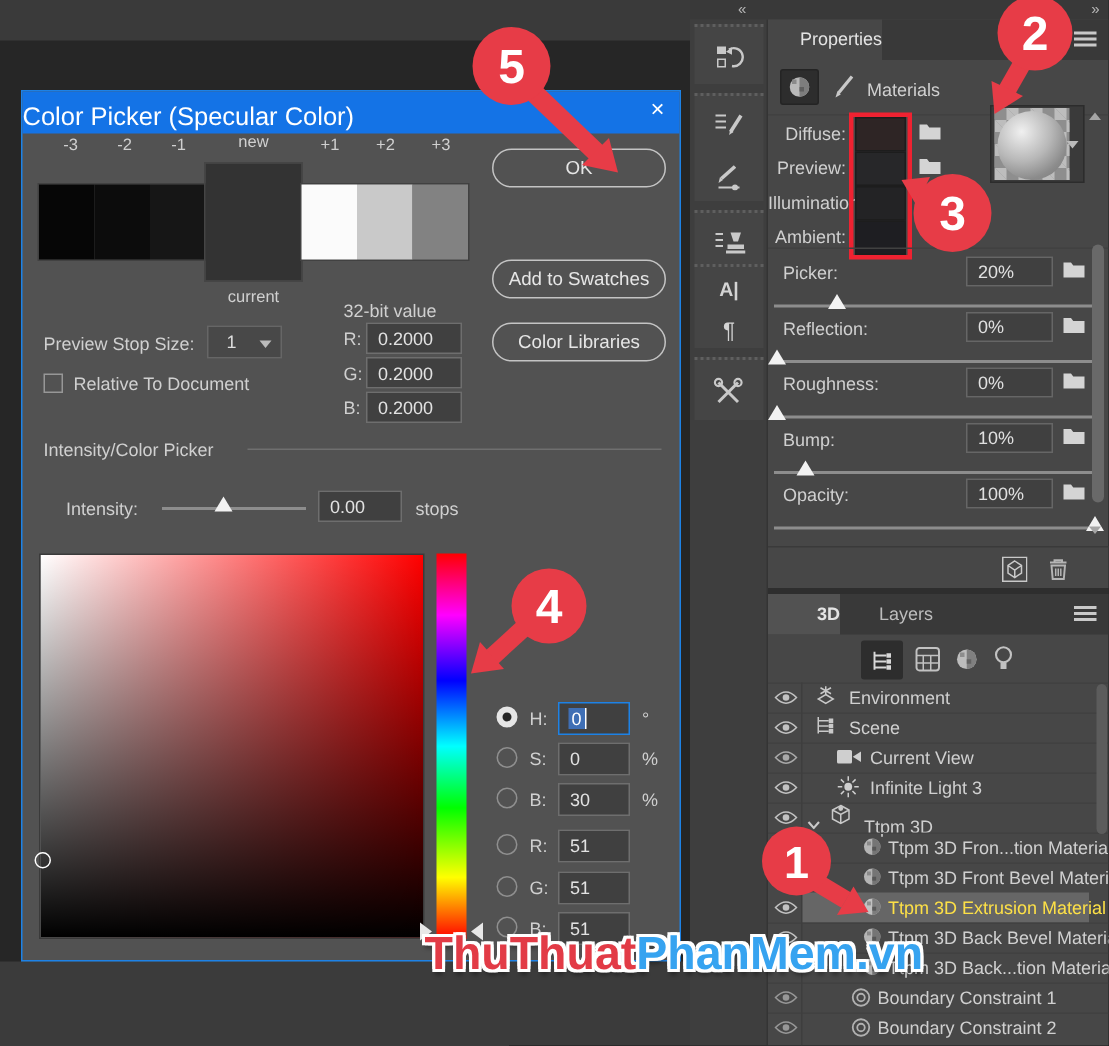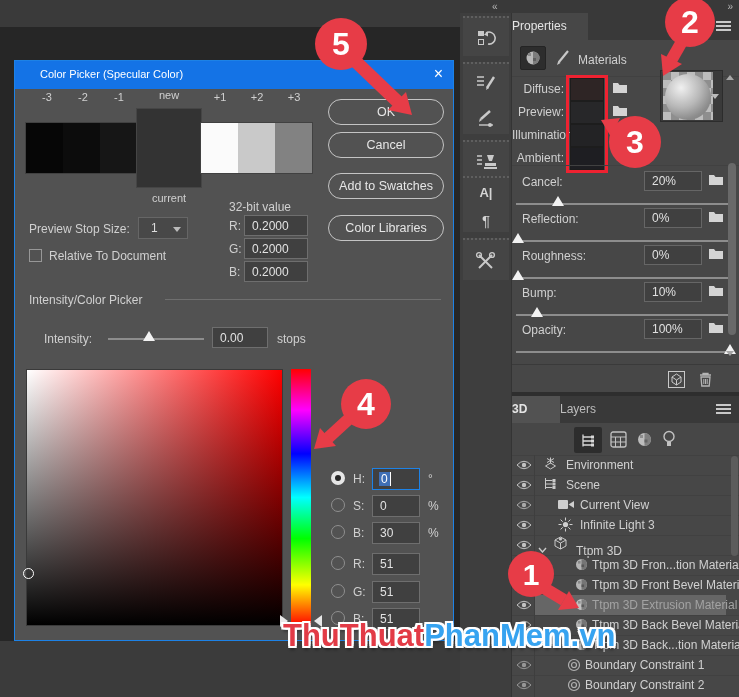--- a/index.html
+++ b/index.html
@@ -5,21 +5,21 @@
   *{margin:0;padding:0;box-sizing:border-box}
   html,body{width:739px;height:697px}
   body{position:relative;overflow:hidden;background:#262626;font-family:"Liberation Sans",sans-serif;color:#ccc;font-size:12px}
   .abs{position:absolute}
   
   .topstrip{left:0;top:0;width:460px;height:27px;background:#3a3a3a}
   .botstrip{left:0;top:641px;width:460px;height:56px;background:#3b3b3b}
   
   .dialog{left:14px;top:60px;width:440px;height:581px;background:#525252;border:1px solid #1d82e6}
   .titlebar{left:0;top:0;width:100%;height:28px;background:#1473e6;color:#fff}
-  .titlebar .t{position:absolute;left:25px;top:7px;font-size:11px}
+  .titlebar .t{position:absolute;left:0;top:7px;font-size:17px}
   .closex{position:absolute;right:10px;top:4px;font-size:16px;color:#fff;cursor:default}
   .lbl{color:#d0d0d0;font-size:12px;white-space:nowrap}
   .cell{position:absolute;top:0;height:100%}
   .pillbtn{position:absolute;width:116px;height:26px;border:1px solid #c4c4c4;border-radius:13px;background:transparent;color:#e6e6e6;font-size:12.5px;text-align:center;line-height:24px}
   .field{position:absolute;background:#404040;border:1px solid #6e6e6e;color:#e2e2e2;font-size:12px;padding:3px 0 0 7px}
   .ddown{position:absolute;width:50px;height:22px;background:#484848;border:1px solid #666;color:#ddd;padding:3px 0 0 12px}
   .chev{position:absolute;width:0;height:0;border-left:4px solid transparent;border-right:4px solid transparent;border-top:5px solid #bbb}
   .chkbox{position:absolute;width:13px;height:13px;border:1px solid #979797;background:transparent}
   .hr{position:absolute;height:1px;background:#6f6f6f}
   .track{position:absolute;height:2px;background:#8d8d8d}
@@ -35,21 +35,21 @@
   .radio.sel{border:2px solid #e6e6e6;background:#e6e6e6}
   .radio.sel::after{content:'';position:absolute;left:2px;top:2px;width:6px;height:6px;border-radius:50%;background:#262626}
   
   .rightbg{left:460px;top:0;width:279px;height:697px;background:#3e3e3e}
   .minibar{left:460px;top:0;width:279px;height:13px;background:#393939;color:#b5b5b5;font-size:10px}
   .iconstrip{left:460px;top:13px;width:52px;height:684px;background:#3e3e3e;border-right:1px solid #343434}
   .stripgrp{position:absolute;left:3px;width:46px;background:#454545;border-top:2px dotted #5f5f5f}
   .stripbtn{width:46px;display:flex;align-items:center;justify-content:center}
   .panel{background:#474747}
   .tabbar{position:absolute;left:0;top:0;width:100%;background:#393939}
-  .tab{position:absolute;top:0;height:100%;text-align:left;color:#e4e4e4;font-size:12px}
+  .tab{position:absolute;top:0;height:100%;text-align:right;color:#e4e4e4;font-size:12px}
   .hamb{position:absolute;width:15px;height:2px;background:#c9c9c9;box-shadow:0 4px 0 #c9c9c9,0 8px 0 #c9c9c9}
   .swatch{position:absolute;left:58px;width:34px;height:23px;border:1px solid #1d1d1d}
   .redbox{position:absolute;left:54px;top:62px;width:42px;height:98px;border:3px solid #ef2231;pointer-events:none}
   .pslider-field{position:absolute;left:132px;width:58px;height:20px;background:#404040;border:1px solid #666;color:#e0e0e0;padding:2px 0 0 7px}
   .rowline{position:absolute;left:0;width:100%;height:1px;background:#414141}
   .selrow{position:absolute;left:22px;width:192px;height:20px;background:#666}
   .checker{background-image:linear-gradient(45deg,#bdbdbd 25%,transparent 25%,transparent 75%,#bdbdbd 75%),linear-gradient(45deg,#bdbdbd 25%,#8e8e8e 25%,#8e8e8e 75%,#bdbdbd 75%);background-size:16px 16px;background-position:0 0,8px 8px}
   .sphere{position:absolute;left:2px;top:2px;width:46px;height:46px;border-radius:50%;background:radial-gradient(circle at 35% 30%,#f0f0f0,#b7b7b7 45%,#8c8c8c 72%,#757575)}
   .scrollthumb{position:absolute;background:#696969;border-radius:4px}
   .upchev{position:absolute;width:0;height:0;border-left:4px solid transparent;border-right:4px solid transparent;border-bottom:5px solid #a5a5a5}
@@ -88,21 +88,20 @@
   </div>
   <div class="abs" style="left:122px;top:48px;width:64px;height:78px;background:#333;outline:1px solid #454545"></div>
   <div class="abs" style="left:186px;top:62px;width:111px;height:50px;outline:1px solid #414141">
     <div class="cell" style="left:0;width:37px;background:#fbfbfb"></div>
     <div class="cell" style="left:37px;width:37px;background:#c9c9c9"></div>
     <div class="cell" style="left:74px;width:37px;background:#828282"></div>
   </div>
   <span class="abs lbl" style="left:132px;top:131px;width:44px;text-align:center;font-size:11px">current</span>
 
   <div class="abs pillbtn" style="left:313px;top:38px">OK</div>
-  <div class="abs pillbtn" style="left:313px;top:71px">Cancel</div>
   <div class="abs pillbtn" style="left:313px;top:112px">Add to Swatches</div>
   <div class="abs pillbtn" style="left:313px;top:154px">Color Libraries</div>
 
   <span class="abs lbl" style="left:214px;top:139px">32-bit value</span>
   <span class="abs lbl" style="left:214px;top:158px">R:</span>
   <div class="abs field" style="left:229px;top:154px;width:64px;height:21px">0.2000</div>
   <span class="abs lbl" style="left:214px;top:181px">G:</span>
   <div class="abs field" style="left:229px;top:177px;width:64px;height:21px">0.2000</div>
   <span class="abs lbl" style="left:214px;top:204px">B:</span>
   <div class="abs field" style="left:229px;top:200px;width:64px;height:21px">0.2000</div>
@@ -265,21 +264,21 @@
 
   <div class="abs" style="left:148px;top:57px;width:63px;height:52px;background:#3a3a3a;border:1px solid #2c2c2c">
     <div class="abs checker" style="left:2px;top:1px;width:50px;height:48px">
       <div class="sphere"></div>
     </div>
     <span class="chev" style="right:3px;top:23px"></span>
   </div>
 
   <div class="rowline" style="top:152px"></div>
 
-  <span class="abs lbl" style="left:10px;top:162px">Cancel:</span>
+  <span class="abs lbl" style="left:10px;top:162px">Picker:</span>
   <div class="pslider-field" style="top:158px">20%</div>
   <div class="abs" style="left:196px;top:160px"><svg width="16" height="13" viewBox="0 0 16 13">
         <path d="M1 2 h5 l1.5 2 H15 v8 H1 Z" fill="#d4d4d4"></path>
       </svg></div>
   <div class="track" style="left:4px;top:190px;width:218px"></div>
   <div class="thumb" style="left:40px;top:183px"></div>
 
   <span class="abs lbl" style="left:10px;top:199px">Reflection:</span>
   <div class="pslider-field" style="top:195px">0%</div>
   <div class="abs" style="left:196px;top:197px"><svg width="16" height="13" viewBox="0 0 16 13">
@@ -455,21 +454,21 @@
     <div class="abs" style="left:4px;top:203px"><svg width="16" height="10" viewBox="0 0 16 10">
           <path d="M1 5 Q8 -2.5 15 5 Q8 12.5 1 5 Z" fill="none" stroke="#c2c2c2"></path>
           <circle cx="8" cy="5" r="2.2" fill="#c2c2c2"></circle>
         </svg></div>
     <div class="abs" style="left:63px;top:202px"><svg width="13" height="13" viewBox="0 0 13 13">
           <circle cx="6.5" cy="6.5" r="5.5" fill="#c2c2c2"></circle>
           <path d="M6.5 1 A5.5 5.5 0 0 1 6.5 12 Z" fill="#7d7d7d"></path>
           <rect x="3" y="3" width="2.6" height="2.6" fill="#919191"></rect>
           <rect x="6.5" y="6.5" width="2.6" height="2.6" fill="#5a5a5a"></rect>
         </svg></div>
-    <span class="abs lbl" style="left:80px;top:202px;color:#a3a3a3">Ttpm 3D  Extrusion Material</span>
+    <span class="abs lbl" style="left:80px;top:202px;color:#fde047">Ttpm 3D  Extrusion Material</span>
 
     <div class="rowline" style="top:219px"></div>
     <div class="abs" style="left:4px;top:223px"><svg width="16" height="10" viewBox="0 0 16 10">
           <path d="M1 5 Q8 -2.5 15 5 Q8 12.5 1 5 Z" fill="none" stroke="#c2c2c2"></path>
           <circle cx="8" cy="5" r="2.2" fill="#c2c2c2"></circle>
         </svg></div>
     <div class="abs" style="left:63px;top:222px"><svg width="13" height="13" viewBox="0 0 13 13">
           <circle cx="6.5" cy="6.5" r="5.5" fill="#b5b5b5"></circle>
           <path d="M6.5 1 A5.5 5.5 0 0 1 6.5 12 Z" fill="#757575"></path>
           <rect x="3" y="3" width="2.6" height="2.6" fill="#8a8a8a"></rect>

